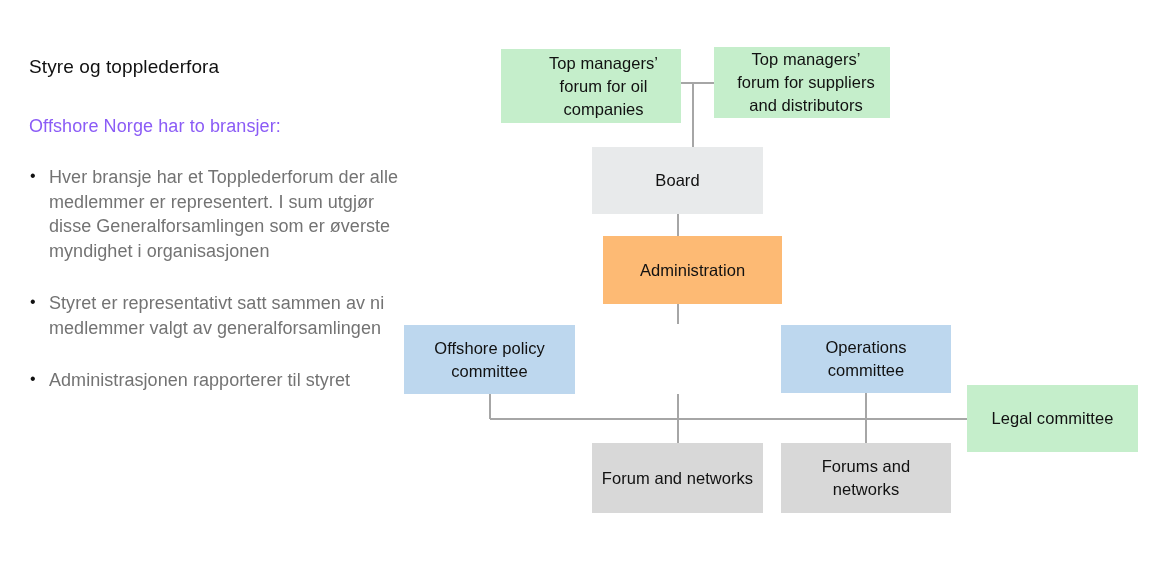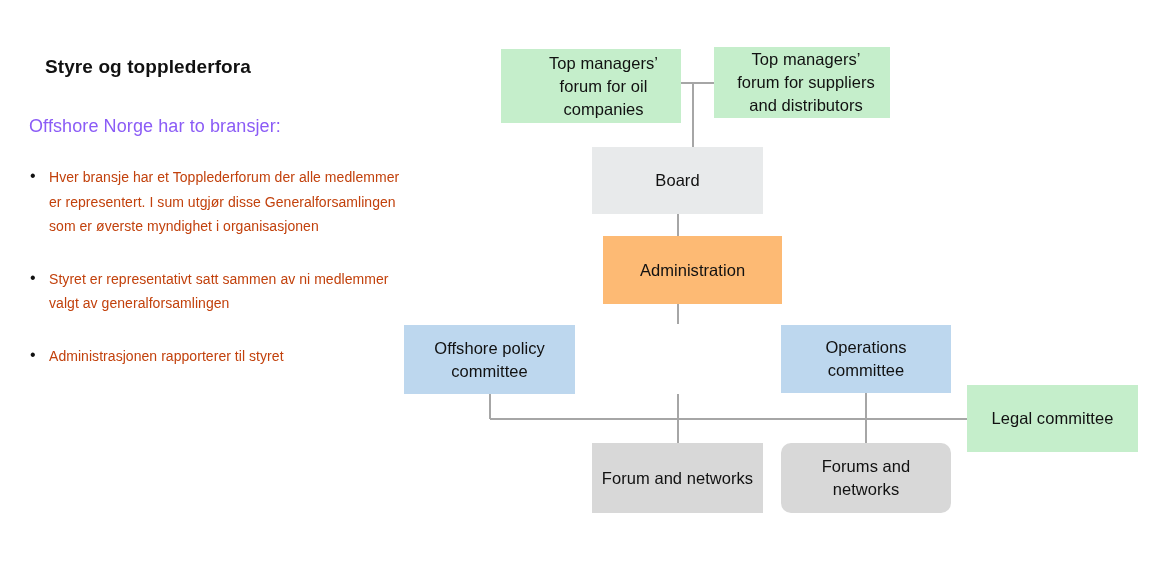--- a/index.html
+++ b/index.html
@@ -25,44 +25,44 @@
   #text-panel {
     position: absolute;
     left: 29px;
     top: 54px;
     width: 380px;
   }
   .heading {
     font-size: 19px;
     line-height: 26px;
     color: #111111;
-    margin: 0 0 34px 16px;
-    font-weight: 700;
+    margin: 0 0 34px 0;
+    font-weight: 400;
     letter-spacing: 0.1px;
   }
   .lead {
     font-size: 18px;
     line-height: 25px;
     color: #8b5cf6;
     margin: 0 0 26px 0;
     font-weight: 400;
     letter-spacing: 0.1px;
   }
   ul.bullets {
     list-style: none;
     margin: 0;
     padding: 0;
   }
   ul.bullets > li {
     position: relative;
     padding-left: 20px;
     margin-bottom: 28px;
-    font-size: 14px;
+    font-size: 18px;
     line-height: 24.5px;
-    color: #c2410c;
+    color: #737373;
     letter-spacing: 0.05px;
   }
   ul.bullets > li:last-child {
     margin-bottom: 0;
   }
   ul.bullets > li::before {
     content: "\2022";
     position: absolute;
     left: 1px;
     top: -1px;
@@ -171,18 +171,18 @@
     </div>
 
     <div class="node green" style="left:967px; top:385px; width:171px; height:67px;">
       <span class="node-label">Legal committee</span>
     </div>
 
     <div class="node mgray" style="left:592px; top:443px; width:171px; height:70px;">
       <span class="node-label">Forum and networks</span>
     </div>
 
-    <div class="node mgray" style="left:781px; top:443px; width:170px; height:70px;border-radius:10px;">
+    <div class="node mgray" style="left:781px; top:443px; width:170px; height:70px;">
       <span class="node-label">Forums and networks</span>
     </div>
 
   </div>
 </div>
 
 </body></html>

